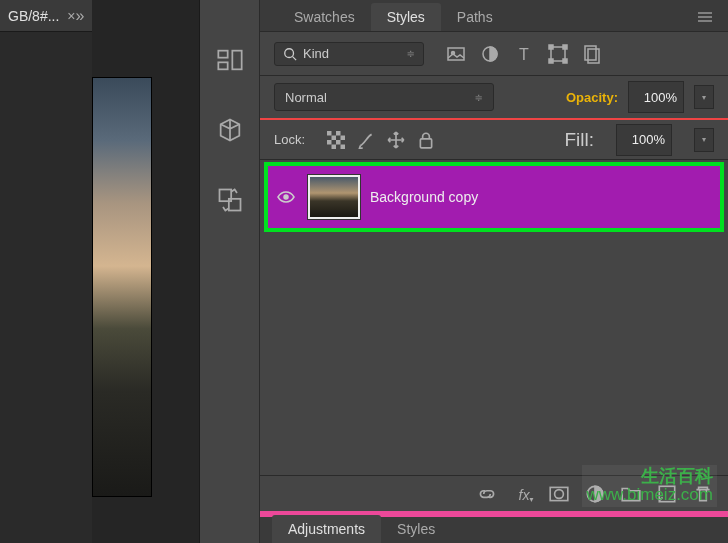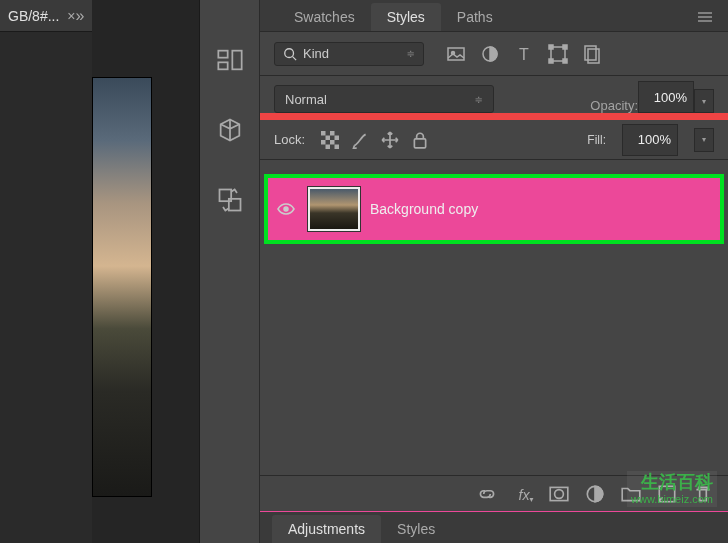--- a/index.html
+++ b/index.html
@@ -35,57 +35,57 @@
     
     
     .filter-row { height: 44px; display: flex; align-items: center; padding: 0 14px; gap: 10px; border-bottom: 1px solid #2a2a2a; }
     .kind-select { flex: 0 0 150px; height: 24px; background: #3a3a3a; border: 1px solid #2a2a2a; border-radius: 3px; display: flex; align-items: center; padding: 0 8px; gap: 6px; font-size: 13px; color: #ccc; cursor: pointer; }
     .kind-select svg { width: 14px; height: 14px; }
     .kind-select .chev { margin-left: auto; font-size: 10px; color: #888; }
     .filter-icons { flex: 1; display: flex; align-items: center; gap: 14px; padding-left: 12px; }
     .filter-icon { width: 20px; height: 20px; display: flex; align-items: center; justify-content: center; color: #aaa; cursor: pointer; }
     
     
-    .blend-row { height: 44px; display: flex; align-items: flex-end; padding: 0 14px; border-bottom: 7px solid #ef4444; }
+    .blend-row { height: 44px; display: flex; align-items: center; padding: 0 14px; gap: 10px; border-bottom: 2px solid #ef4444; }
     .blend-select { flex: 0 0 220px; height: 28px; background: #3a3a3a; border: 1px solid #2a2a2a; border-radius: 3px; display: flex; align-items: center; padding: 0 10px; font-size: 13px; color: #ccc; cursor: pointer; }
     .blend-select .chev { margin-left: auto; font-size: 10px; color: #888; }
-    .opacity-label { font-size: 13px; color: #a3a3a3; margin-left: auto; }
+    .opacity-label { font-size: 13px; color: #eab308; margin-left: auto; font-weight: bold; }
     .pct-input { width: 56px; height: 32px; background: #3a3a3a; border: 1px solid #2a2a2a; display: flex; align-items: center; justify-content: flex-end; padding: 0 6px; font-size: 13px; color: #eee; }
     .pct-drop { width: 20px; height: 24px; background: #3a3a3a; border: 1px solid #2a2a2a; display: flex; align-items: center; justify-content: center; font-size: 8px; color: #999; cursor: pointer; }
     
     
-    .lock-row { height: 40px; display: flex; align-items: center; padding: 0 14px; gap: 16px; border-bottom: 1px solid #2a2a2a; }
+    .lock-row { height: 40px; display: flex; align-items: center; padding: 0 14px; gap: 22px; border-bottom: 1px solid #2a2a2a; }
     .lock-label { font-size: 13px; color: #ccc; }
     .lock-icons { display: flex; gap: 12px; }
     .lock-ico { width: 18px; height: 18px; display: flex; align-items: center; justify-content: center; color: #aaa; cursor: pointer; }
-    .fill-label { margin-left: auto; font-size: 12px; color: #ccc; }
+    .fill-label { margin-left: auto; font-size: 19px; color: #ccc; }
     
     
     .layers-list { flex: 1; padding: 6px 8px; overflow-y: auto; }
     .layer-row { height: 62px; display: flex; align-items: center; gap: 10px; padding: 0 6px; margin-bottom: 4px; }
-    .layer-row.selected { background: #ec4899; outline: 4px solid #00e020; margin-top: 12px; }
+    .layer-row.selected { background: #a21caf; outline: 4px solid #00e020; }
     .vis-eye { width: 24px; display: flex; justify-content: center; color: #ccc; cursor: pointer; }
     .layer-thumb { width: 52px; height: 44px; border: 1px solid #888; background: linear-gradient(to bottom, #4a5a6a 0%, #b09570 40%, #3a3528 60%, #1a1812 100%); }
     .layer-row.selected .layer-thumb { border: 2px solid #eee; box-shadow: 0 0 0 1px #333; }
     .layer-name { font-size: 14px; color: #eee; }
     .layer-name.italic { font-style: italic; }
     .layer-lock { margin-left: auto; margin-right: 8px; color: #ccc; }
     
     
     .bottom-btns { height: 36px; display: flex; align-items: center; justify-content: flex-end; gap: 14px; padding: 0 14px; border-top: 1px solid #2a2a2a; }
     .bottom-btn { width: 22px; height: 22px; display: flex; align-items: center; justify-content: center; color: #aaa; cursor: pointer; }
     
     
-    .sub-tabs { height: 32px; display: flex; align-items: flex-end; padding-left: 12px; background: #3a3a3a; border-top: 1px solid #ec4899; }
+    .sub-tabs { height: 32px; display: flex; align-items: flex-end; padding-left: 12px; background: #3a3a3a; border-top: 6px solid #ec4899; }
     .sub-tab { padding: 6px 16px; font-size: 14px; color: #aaa; cursor: pointer; border-top-left-radius: 3px; border-top-right-radius: 3px; }
     .sub-tab.active { background: #454545; color: #e0e0e0; }
     
     
     .watermark { position: absolute; right: 11px; bottom: 36px; font-size: 18px; font-weight: bold; color: #3cb04a; text-align: right; line-height: 1.1; background: rgba(255,255,255,0.06); padding: 2px 4px; }
-    .watermark .url { font-size: 11px; font-weight: normal; color: #3cb04a; }
+    .watermark .url { font-size: 17px; font-weight: normal; color: #3cb04a; }
   </style>
 </head>
 <body>
 
 <div class="doc-area">
   <div class="tab-bar">
     <div class="doc-tab">
       <span>GB/8#...</span>
       <span class="close">×</span>
     </div>

